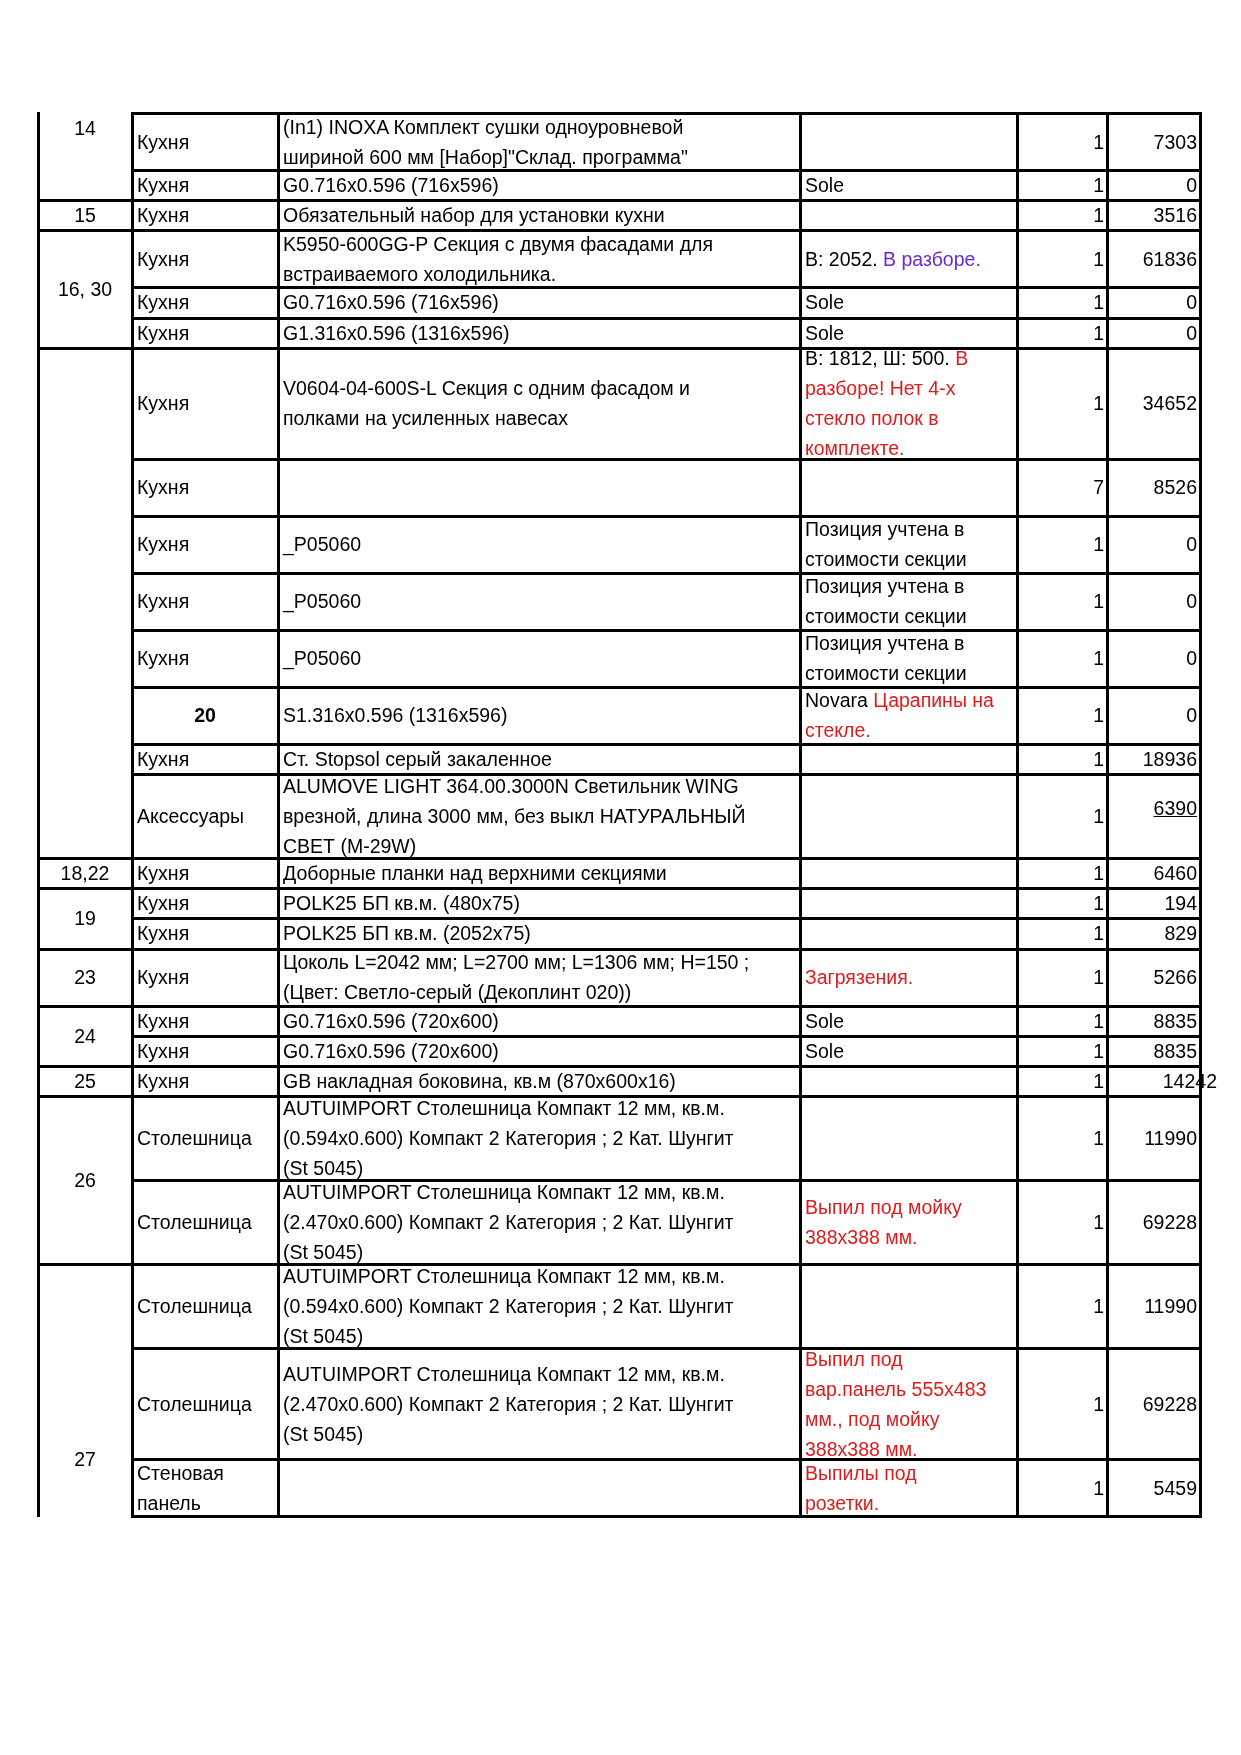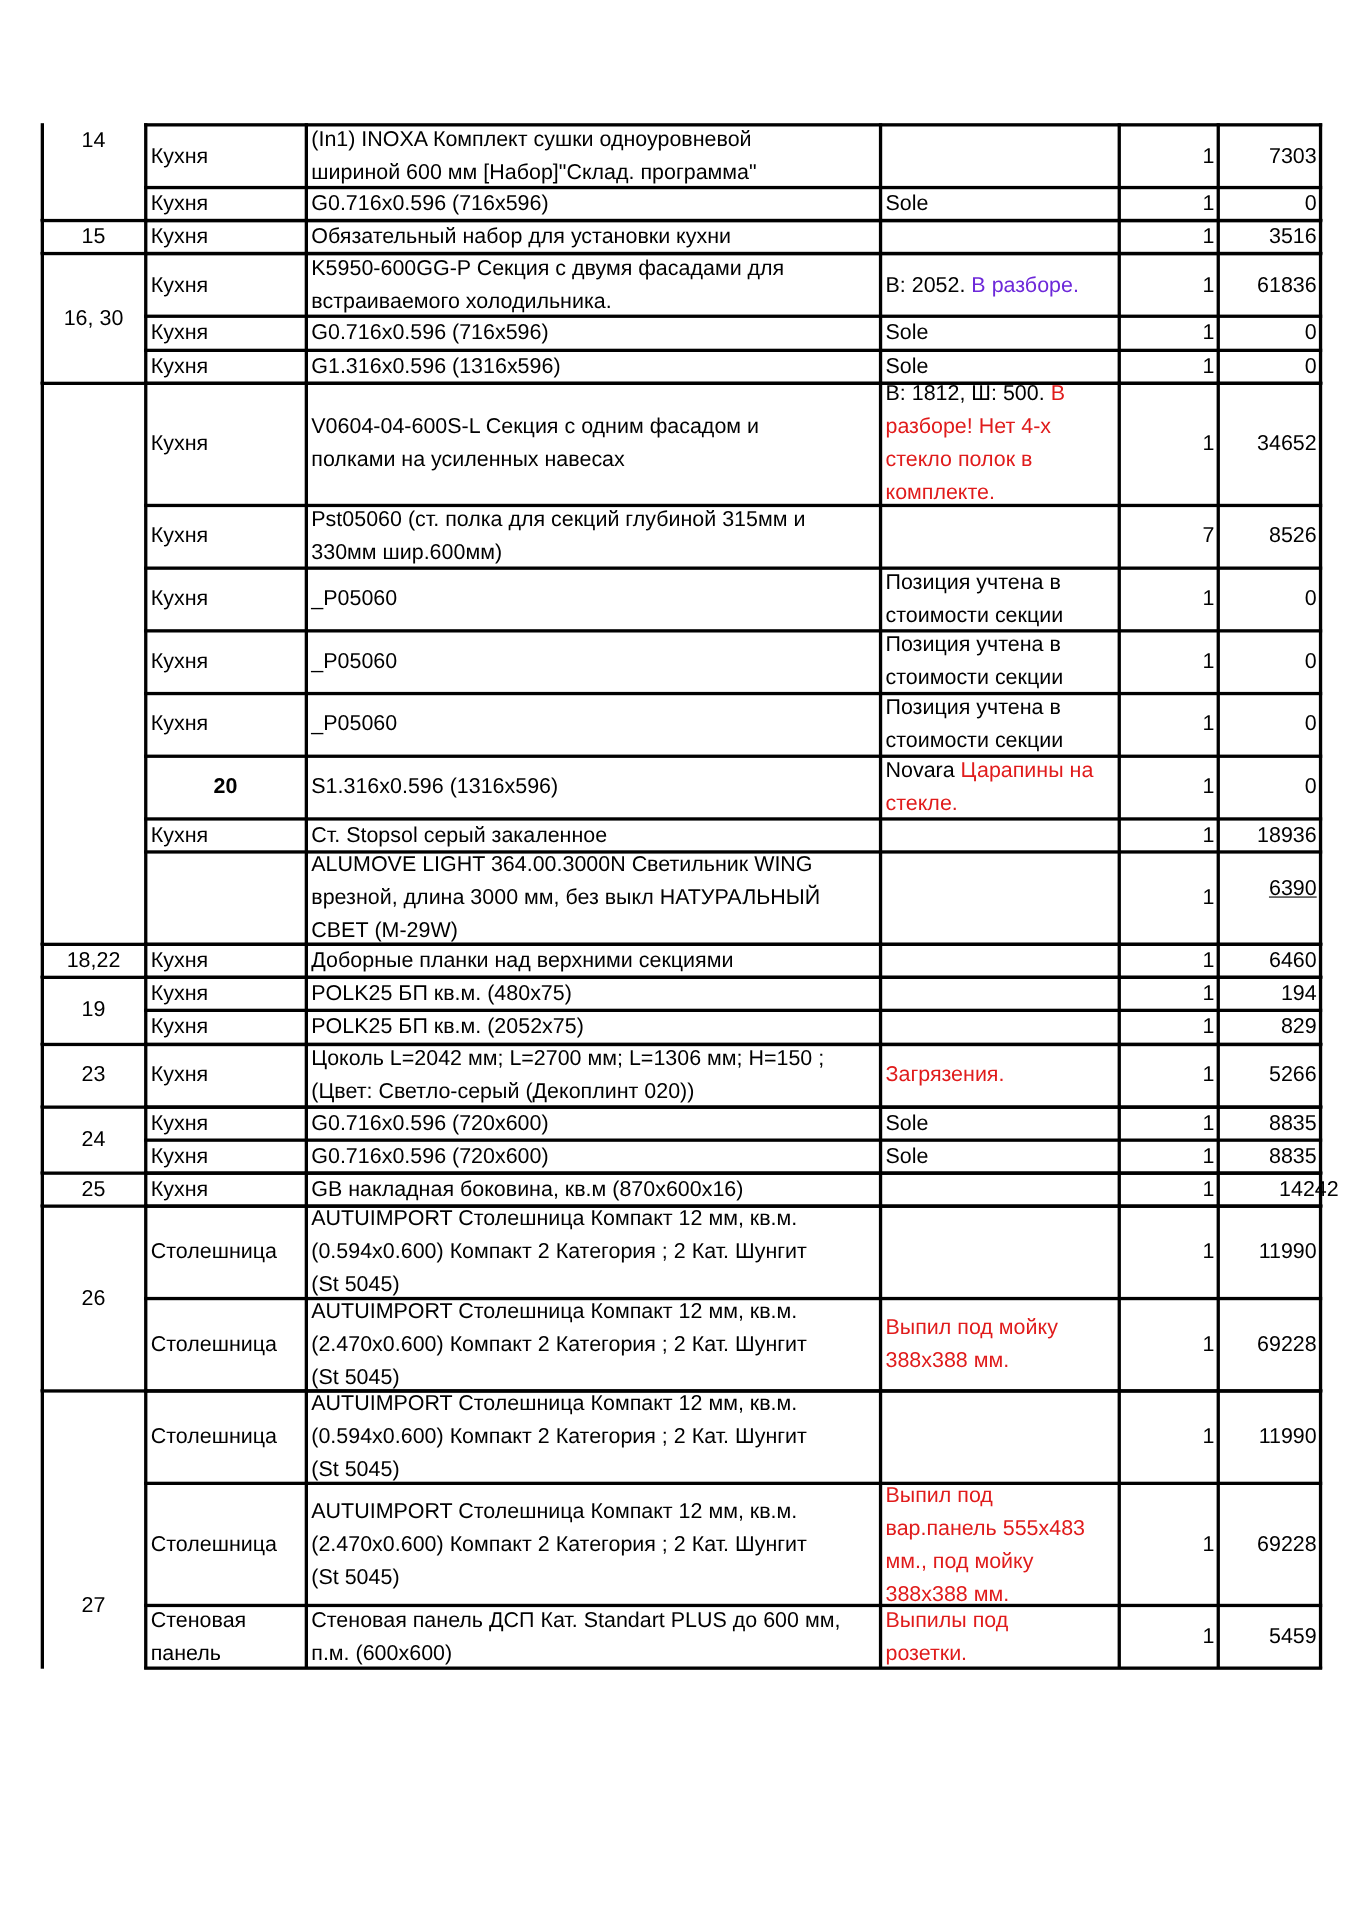--- a/index.html
+++ b/index.html
@@ -179,24 +179,20 @@
     </div>
     <div class="cell num" style="left: 1107px; width: 93px; top: 347.8px; height: 111px;">
       <span class="txt">34652</span>
     </div>
     <div class="hline" style="left: 131px; top: 457.8px; width: 1071px;"></div>
     <div class="hline" style="left: 131px; top: 346.8px; width: 1071px;"></div>
     <div></div>
     <div class="cell " style="left: 132px; width: 146px; top: 458.8px; height: 57px;">
       <span class="txt">Кухня</span>
     </div>
-    <div class="cell " style="left: 278px; width: 522px; top: 458.8px; height: 57px;">
-      <span class="txt">Pst05060 (ст. полка для секций глубиной 315мм и
-330мм шир.600мм)</span>
-    </div>
     <div class="cell" style="left: 800px; width: 217px; top: 458.8px; height: 57px;">
       <span class="txt"><span></span><span class="red" style="color: rgb(224, 27, 27);"></span></span>
     </div>
     <div class="cell num" style="left: 1017px; width: 90px; top: 458.8px; height: 57px;">
       <span class="txt">7</span>
     </div>
     <div class="cell num" style="left: 1107px; width: 93px; top: 458.8px; height: 57px;">
       <span class="txt">8526</span>
     </div>
     <div class="hline" style="left: 131px; top: 514.8px; width: 1071px;"></div>
@@ -283,20 +279,23 @@
       <span class="txt"><span></span><span class="red" style="color: rgb(224, 27, 27);"></span></span>
     </div>
     <div class="cell num" style="left: 1017px; width: 90px; top: 743.8px; height: 30.2px;">
       <span class="txt">1</span>
     </div>
     <div class="cell num" style="left: 1107px; width: 93px; top: 743.8px; height: 30.2px;">
       <span class="txt">18936</span>
     </div>
     <div class="hline" style="left: 131px; top: 773px; width: 1071px;"></div>
     <div></div>
+    <div class="cell " style="left: 132px; width: 146px; top: 774px; height: 84px;">
+      <span class="txt">Аксессуары</span>
+    </div>
     <div class="cell " style="left: 278px; width: 522px; top: 774px; height: 84px;">
       <span class="txt">ALUMOVE LIGHT 364.00.3000N Светильник WING
 врезной, длина 3000 мм, без выкл НАТУРАЛЬНЫЙ
 СВЕТ (M-29W)</span>
     </div>
     <div class="cell" style="left: 800px; width: 217px; top: 774px; height: 84px;">
       <span class="txt"><span></span><span class="red" style="color: rgb(224, 27, 27);"></span></span>
     </div>
     <div class="cell num" style="left: 1017px; width: 90px; top: 774px; height: 84px;">
       <span class="txt">1</span>
@@ -587,24 +586,20 @@
     </div>
     <div class="cell num" style="left: 1107px; width: 93px; top: 1348.2px; height: 111px;">
       <span class="txt">69228</span>
     </div>
     <div class="hline" style="left: 131px; top: 1458.2px; width: 1071px;"></div>
     <div></div>
     <div class="cell " style="left: 132px; width: 146px; top: 1459.2px; height: 57px;">
       <span class="txt">Стеновая
 панель</span>
     </div>
-    <div class="cell " style="left: 278px; width: 522px; top: 1459.2px; height: 57px;">
-      <span class="txt">Стеновая панель ДСП Кат. Standart PLUS до 600 мм,
-п.м. (600x600)</span>
-    </div>
     <div class="cell" style="left: 800px; width: 217px; top: 1459.2px; height: 57px;">
       <span class="txt"><span></span><span class="red" style="color: rgb(224, 27, 27);">Выпилы под
 розетки.</span></span>
     </div>
     <div class="cell num" style="left: 1017px; width: 90px; top: 1459.2px; height: 57px;">
       <span class="txt">1</span>
     </div>
     <div class="cell num" style="left: 1107px; width: 93px; top: 1459.2px; height: 57px;">
       <span class="txt">5459</span>
     </div>

